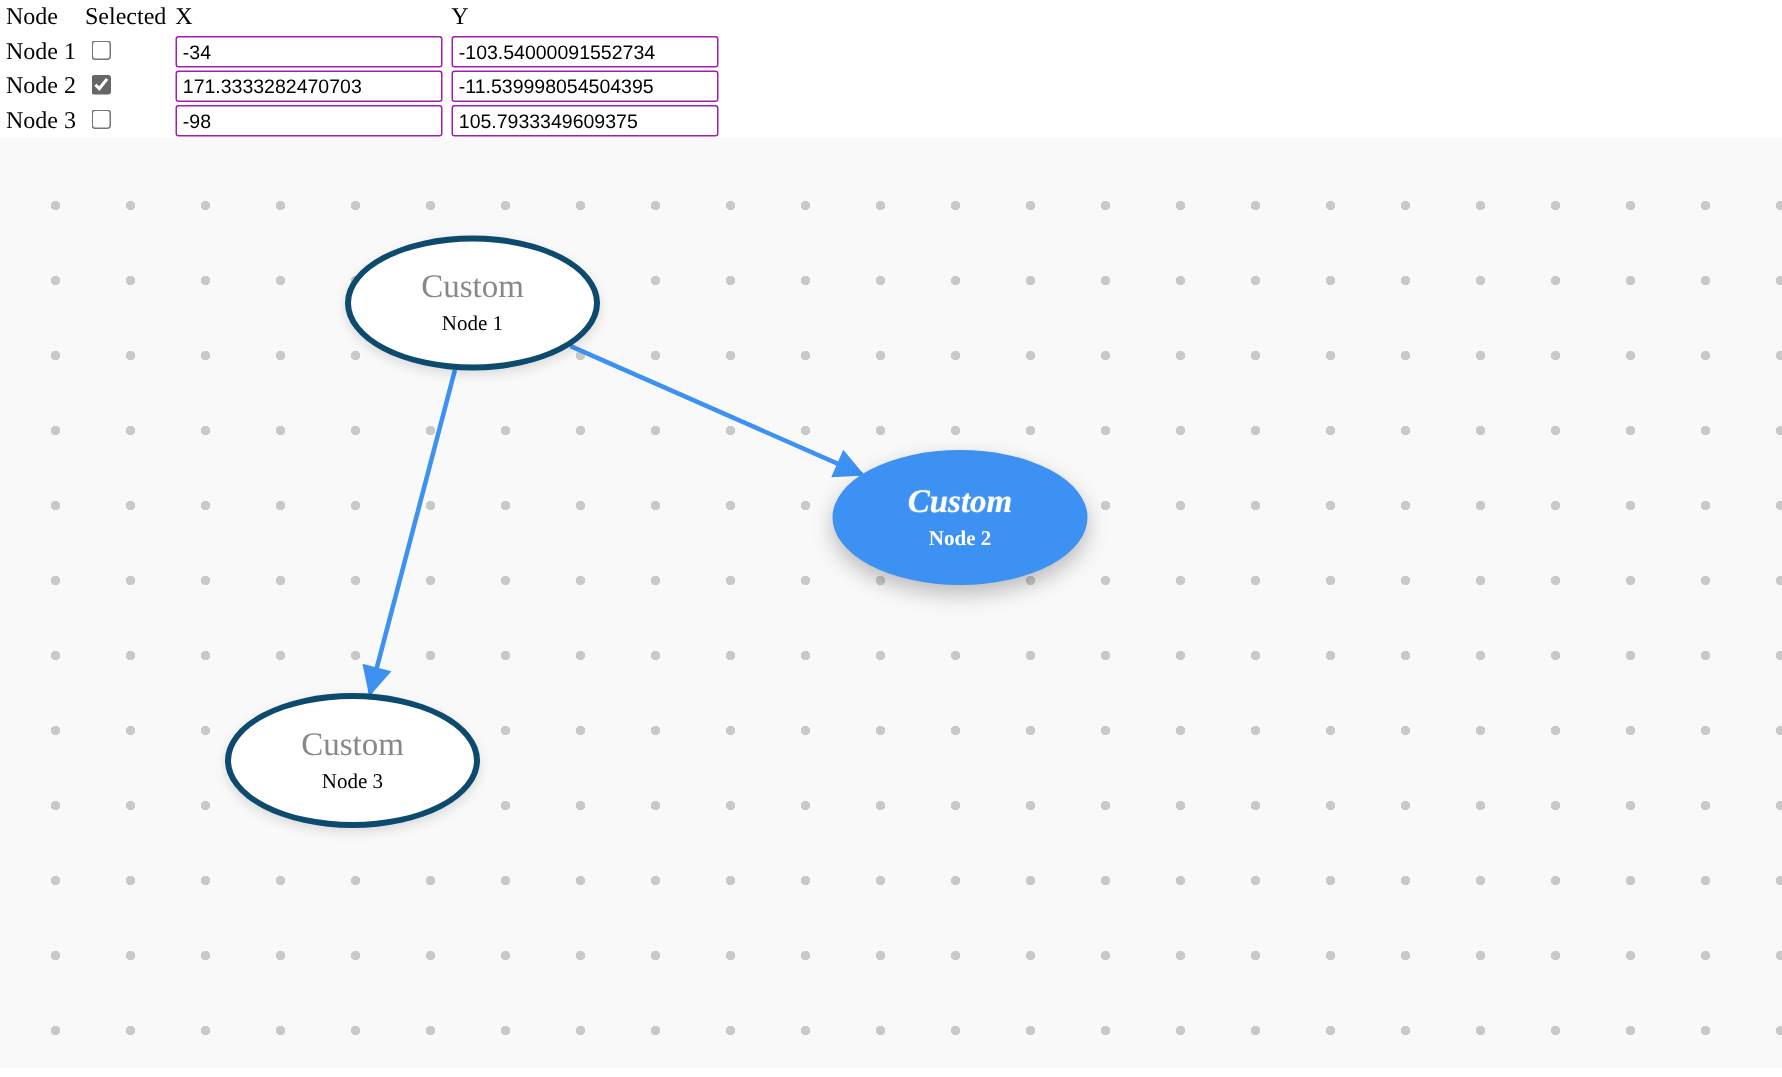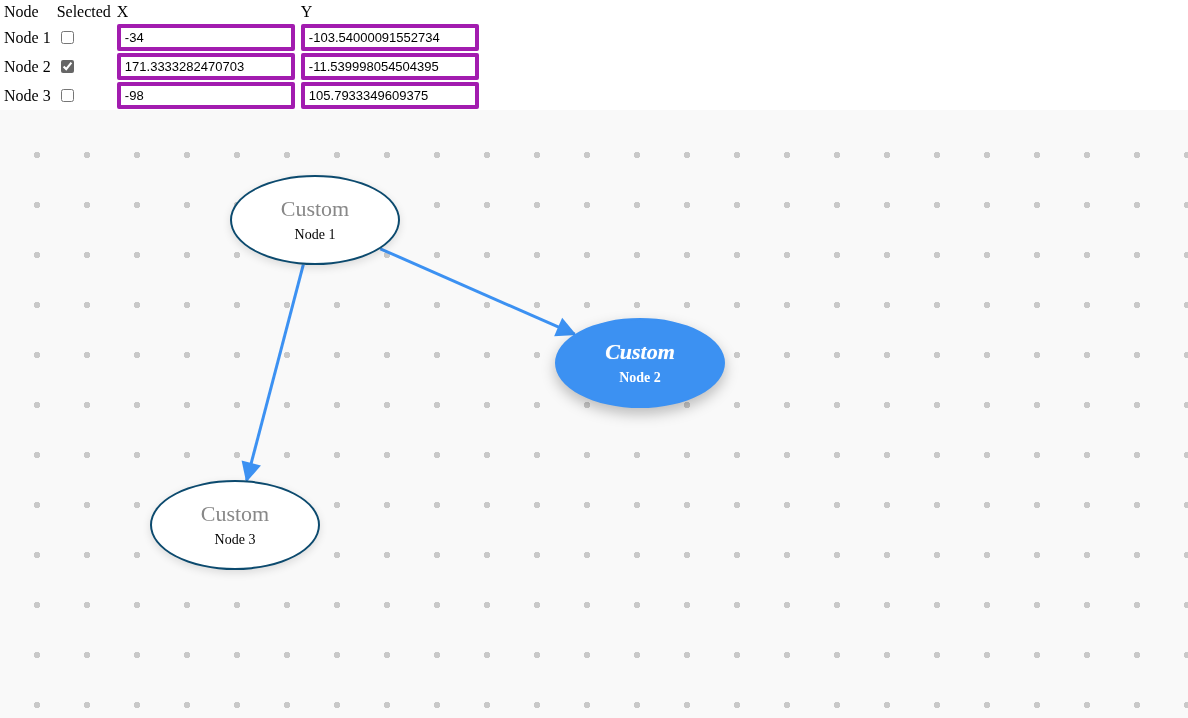--- a/index.html
+++ b/index.html
@@ -20,21 +20,21 @@
     font-weight: normal;
     vertical-align: middle;
     margin-left: 13px;
   }
   table.coords th { padding-bottom: 2px; }
   input[type="text"].xy {
     width: 178px;
     font-family: Arial, sans-serif;
     font-size: 13px;
     padding: 2px 4px;
-    border: 4px solid #a21caf;
+    border: 1px solid #a21caf;
     border-radius: 2px;
     background: #fff;
   }
   input[type="checkbox"] {
     width: 13px; height: 13px;
     accent-color: #666;
   }
 
   .canvas-wrap {
     position: relative;
@@ -57,21 +57,21 @@
   .node {
     position: absolute;
     width: 170px; height: 90px;
     transform: translate(-50%, -50%);
     cursor: move;
   }
   .node .shape {
     position: absolute; inset: 0;
     border-radius: 50%;
     background: #fff;
-    border: 2px solid #0c4a6e;
+    border: 4px solid #0c4a6e;
     box-shadow: 0 3px 8px rgba(0,0,0,0.12);
     display: flex;
     flex-direction: column;
     align-items: center;
     justify-content: center;
   }
   .node .title {
     font-family: "Times New Roman", Times, serif;
     font-size: 22px;
     color: #888;

